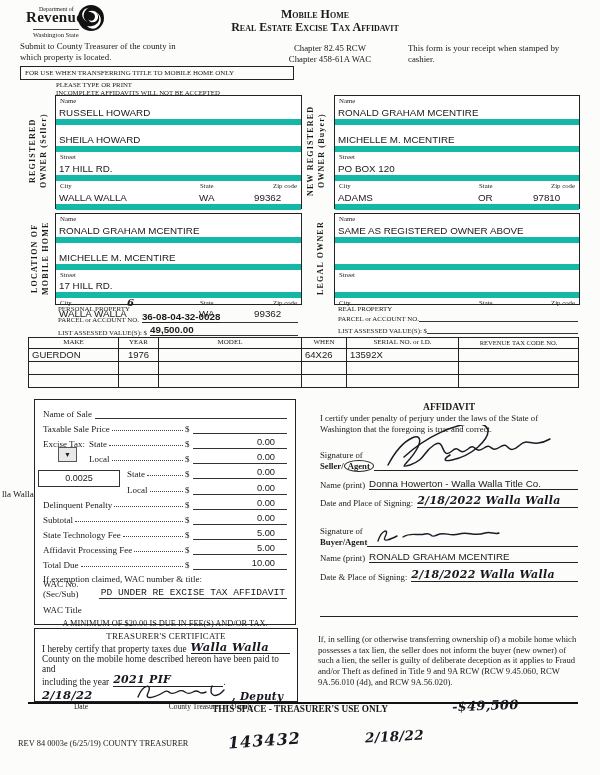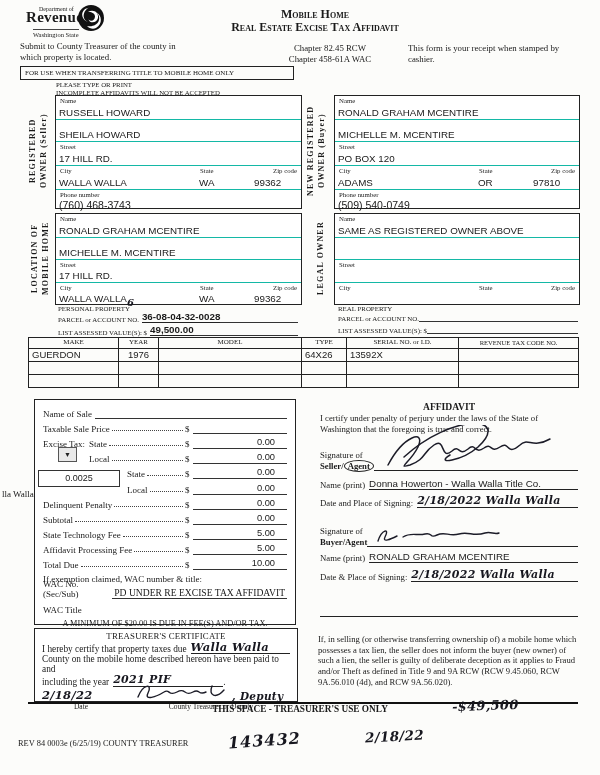--- a/index.html
+++ b/index.html
@@ -9,21 +9,21 @@
   
   .logo-dept{font-size:6px;margin-left:13px;}
   .logo-name{font-size:15px;font-weight:bold;letter-spacing:.3px;line-height:11px;}
   .logo-state{font-size:6.5px;margin-left:7px;border-top:1px solid #444;display:inline-block;padding-top:1px;}
   .title{text-align:center;font-weight:bold;font-variant:small-caps;font-size:12px;line-height:13px;}
   .hnote{font-size:8.8px;line-height:1.25;}
   .usebox{border:1px solid #222;font-size:7px;line-height:12px;padding-left:4px;font-weight:normal;}
   .tiny{font-size:6.8px;}
   
   .obox{position:absolute;border:1.5px solid #222;background:#fff;display:flex;flex-direction:column;}
-  .orow{position:relative;border-bottom:1px solid #14b8a6;flex:0 0 auto;}
+  .orow{position:relative;border-bottom:6px solid #14b8a6;flex:0 0 auto;}
   .orow:last-child{border-bottom:none;}
   .flabel{position:absolute;top:1px;left:4px;font-size:6.8px;color:#222;}
   .fval{position:absolute;bottom:1px;left:3px;font-family:"Liberation Sans",sans-serif;font-size:9.8px;color:#202020;white-space:nowrap;}
   .ccell{position:relative;height:100%;}
   .crow{display:flex;height:100%;}
   .vlabel{position:absolute;writing-mode:vertical-rl;transform:rotate(180deg);
           font-weight:bold;font-size:8px;letter-spacing:1.2px;text-align:center;line-height:11px;}
   .vlabel span{display:block;}
   
   .pline{display:flex;align-items:flex-end;font-size:6.9px;}
@@ -36,21 +36,21 @@
   table.veh{border:1.5px solid #222;}
   
   .taxbox{border:1.5px solid #222;padding:4px 8px 2px 8px;background:#fff;}
   .trow{display:flex;align-items:flex-end;height:15.1px;font-size:9px;}
   .tpre{flex:0 0 auto;white-space:nowrap;}
   .tlab{white-space:nowrap;}
   .dots{flex:1;border-bottom:1px dotted #444;margin:0 2px 3px 2px;height:1px;}
   .cur{flex:0 0 8px;}
   .tval{flex:0 0 82px;border-bottom:1px solid #333;text-align:right;font-family:"Liberation Sans",sans-serif;font-size:9.3px;padding-right:12px;line-height:11px;}
   .solidfill{flex:1;border-bottom:1px solid #333;height:10px;margin-left:3px;}
-  .wacval{font-family:Liberation Serif, serif;font-size:9.6px;border-bottom:1px solid #333;margin-left:4px;padding:0 2px;white-space:nowrap;}
+  .wacval{font-family:Liberation Mono, monospace;font-size:9.6px;border-bottom:1px solid #333;margin-left:4px;padding:0 2px;white-space:nowrap;}
   .minnote{text-align:center;font-size:8.3px;margin-top:4px;}
   .ddbox{width:17px;height:13px;border:1px solid #555;background:#e9e9e9;display:flex;align-items:center;justify-content:center;font-size:7px;color:#222;}
   .ratebox{border:1.2px solid #333;background:#fff;width:80px;height:15px;text-align:center;font-family:"Liberation Sans",sans-serif;font-size:9px;line-height:15px;}
   
   .aff-title{text-align:center;font-weight:bold;font-size:9.6px;}
   .aff-text{font-size:8.7px;line-height:1.25;}
   .sigline{display:flex;align-items:flex-end;}
   .siglab{font-size:8.7px;line-height:10.5px;}
   .sigrule{flex:1;border-bottom:1px solid #222;position:relative;height:14px;}
   .circ{border:1.2px solid #222;border-radius:50%;padding:0 3px;}
@@ -267,21 +267,21 @@
         <col style="width:143px">
         <col style="width:45px">
         <col style="width:112px">
         <col style="width:120px">
       </colgroup>
     <tbody>
         <tr>
       <th>MAKE</th>
       <th>YEAR</th>
       <th>MODEL</th>
-      <th>TYPE</th>
+      <th>WHEN</th>
       <th>SERIAL NO. or I.D.</th>
       <th style="font-size:6.6px;">REVENUE TAX CODE NO.</th>
     </tr>
     <tr>
       <td>GUERDON</td>
       <td style="text-align:center;">1976</td>
       <td></td>
       <td>64X26</td>
       <td>13592X</td>
       <td></td>

